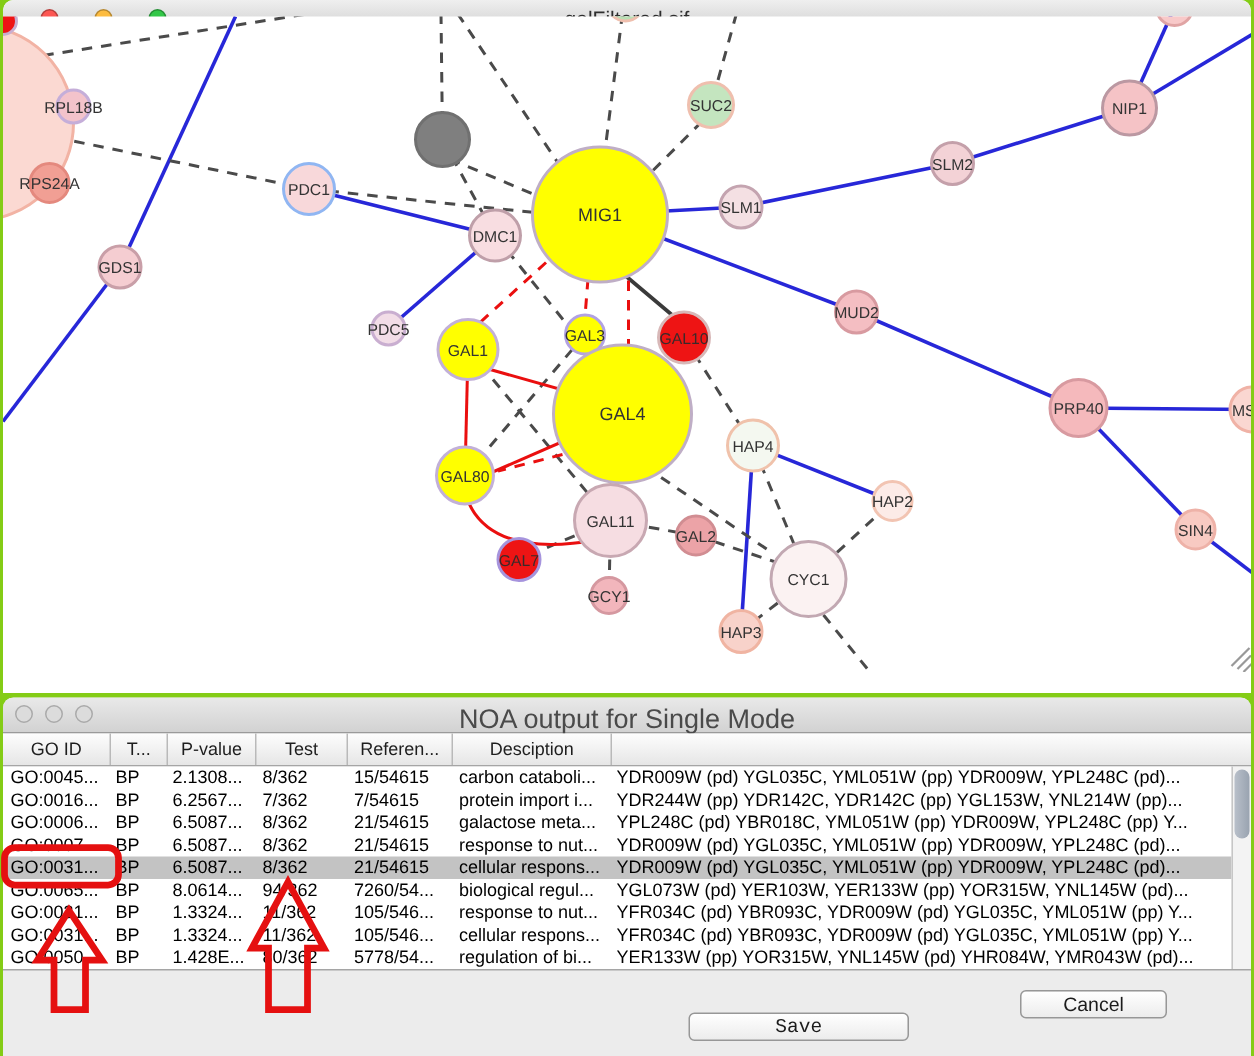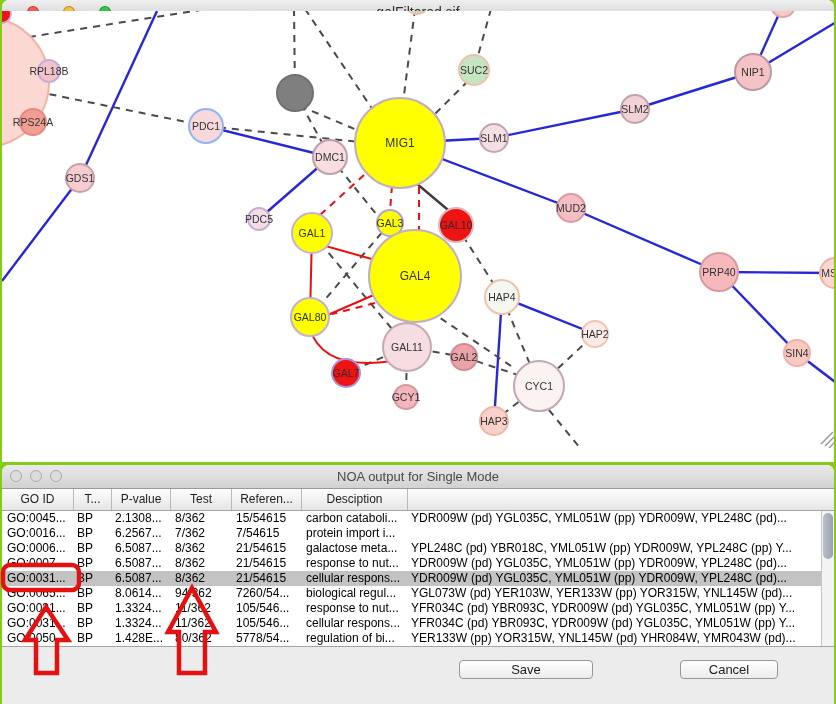--- a/index.html
+++ b/index.html
@@ -14,21 +14,21 @@
   .titletext{position:absolute;left:0;right:0;top:4px;text-align:center;font-size:14px;color:#2e2e2e;}
   .tl{position:absolute;top:6px;width:12px;height:12px;border-radius:50%;box-sizing:border-box;
       border:1px solid rgba(0,0,0,.28);}
   #canvas{position:absolute;left:0;top:11px;width:832px;height:437px;background:#fff;}
   #graph{position:absolute;left:0;top:0;}
   
   #noawin{position:absolute;left:2px;top:465px;width:832px;height:239px;background:#ececec;
           border-radius:7px 7px 0 0;overflow:hidden;}
   #noatitle{position:absolute;left:0;top:0;width:100%;height:24px;
             background:linear-gradient(#e9e9e9,#d2d2d2);border-bottom:1px solid #9a9a9a;box-sizing:border-box;}
-  #noatitle .titletext{top:4px;font-size:13px;color:#4a4a4a;}
+  #noatitle .titletext{top:4px;font-size:18px;color:#4a4a4a;}
   .tl-inactive{background:#dcdcdc;border:1px solid #aaa;}
   #thead{position:absolute;left:0;top:24px;width:100%;height:22px;display:flex;
          background:linear-gradient(#fdfdfd,#e6e6e6);border-bottom:1px solid #a5a5a5;box-sizing:border-box;}
   .hc{box-sizing:border-box;border-right:1px solid #b9b9b9;font-size:12px;color:#1e1e1e;
       text-align:center;line-height:21px;white-space:nowrap;overflow:hidden;}
   #tbody{position:absolute;left:0;top:46px;width:819px;height:135px;background:#fff;}
   .trow{display:flex;height:15px;line-height:15px;font-size:12px;color:#000;}
   .trow.sel{background:#c3c3c3;}
   .tc{box-sizing:border-box;white-space:nowrap;overflow:hidden;}
   .c-go{width:72px;padding-left:5px;}
@@ -41,21 +41,21 @@
   .hc.c-go{padding-left:0}.hc.c-type{padding-left:0}.hc.c-p{padding-left:0}
   .hc.c-test{padding-left:0}.hc.c-ref{padding-left:0}.hc.c-desc{padding-left:0}.hc.c-edges{padding-left:0;border-right:none}
   #vscroll{position:absolute;right:0;top:46px;width:13px;height:135px;background:#f3f3f3;
            border-left:1px solid #c6c6c6;box-sizing:border-box;}
   #vthumb{position:absolute;left:1px;top:2px;width:10px;height:46px;border-radius:5px;
           background:linear-gradient(90deg,#b9c0ca,#99a3b0);}
   #tbottom{position:absolute;left:0;top:181px;width:100%;height:1px;background:#a5a5a5;}
   .btn{position:absolute;height:19px;background:linear-gradient(#ffffff,#ececec);
        border:1px solid #979797;border-radius:4px;box-sizing:border-box;
        font-size:13px;color:#1c1c1c;text-align:center;line-height:17px;}
-  #savebtn{left:457px;top:195px;width:134px;}
+  #savebtn{left:457px;top:210px;width:147px;font-family:Liberation Mono, monospace;}
   #cancelbtn{left:678px;top:195px;width:98px;}
   
   #overlay{position:absolute;left:0;top:0;width:836px;height:704px;pointer-events:none;}
 </style>
 </head>
 <body>
 
 <div id="screen">
 
   <div id="netwin">
@@ -212,20 +212,21 @@
           <div class="tc c-desc">carbon cataboli...</div>
           <div class="tc c-edges">YDR009W (pd) YGL035C, YML051W (pp) YDR009W, YPL248C (pd)...</div>
         </div>
         <div class="trow">
           <div class="tc c-go">GO:0016...</div>
           <div class="tc c-type">BP</div>
           <div class="tc c-p">6.2567...</div>
           <div class="tc c-test">7/362</div>
           <div class="tc c-ref">7/54615</div>
           <div class="tc c-desc">protein import i...</div>
+          <div class="tc c-edges">YDR244W (pp) YDR142C, YDR142C (pp) YGL153W, YNL214W (pp)...</div>
         </div>
         <div class="trow">
           <div class="tc c-go">GO:0006...</div>
           <div class="tc c-type">BP</div>
           <div class="tc c-p">6.5087...</div>
           <div class="tc c-test">8/362</div>
           <div class="tc c-ref">21/54615</div>
           <div class="tc c-desc">galactose meta...</div>
           <div class="tc c-edges">YPL248C (pd) YBR018C, YML051W (pp) YDR009W, YPL248C (pp) Y...</div>
         </div>

